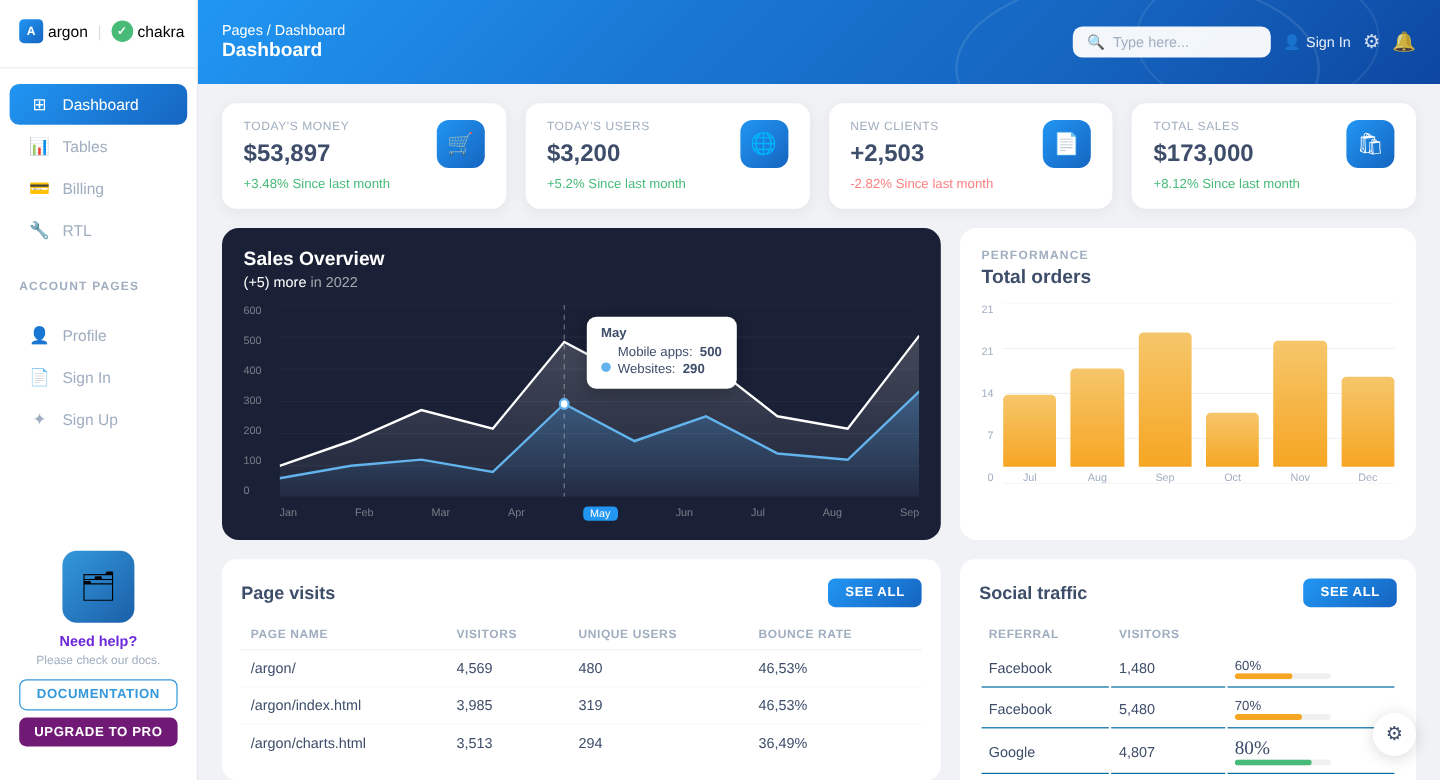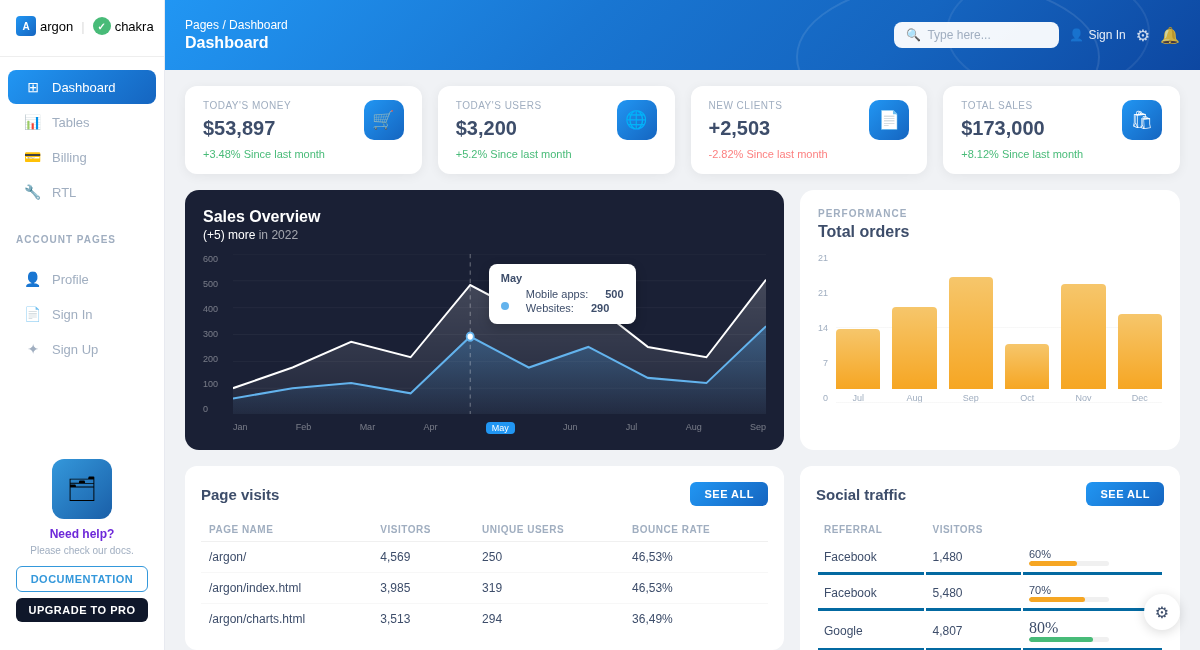--- a/index.html
+++ b/index.html
@@ -16,21 +16,21 @@
     .sidebar-item.active { background: linear-gradient(135deg, #2196f3, #1565c0); color: white; }
     .sidebar-item .icon { width: 18px; text-align: center; font-size: 14px; }
 
     .sidebar-section-label { padding: 12px 16px 4px; font-size: 10px; font-weight: 700; color: #a0aec0; letter-spacing: 1px; text-transform: uppercase; }
 
     .sidebar-help { margin-top: auto; padding: 12px 16px; text-align: center; }
     .help-icon-wrap { width: 60px; height: 60px; background: linear-gradient(135deg, #3498db, #1a5fa8); border-radius: 12px; margin: 0 auto 8px; display: flex; align-items: center; justify-content: center; font-size: 24px; }
     .help-title { font-weight: 700; color: #6d28d9; font-size: 12px; margin-bottom: 4px; }
     .help-subtitle { color: #a0aec0; font-size: 10px; margin-bottom: 10px; }
     .btn-docs { background: white; border: 1px solid #3498db; color: #3498db; padding: 6px 12px; border-radius: 6px; font-size: 11px; font-weight: 700; cursor: pointer; width: 100%; margin-bottom: 6px; letter-spacing: 0.5px; }
-    .btn-upgrade { background: #0f172a; color: white; border: none; padding: 6px 12px; border-radius: 6px; font-size: 11px; font-weight: 700; cursor: pointer; width: 100%; letter-spacing: 0.5px; }
+    .btn-upgrade { background: #701a75; color: white; border: none; padding: 6px 12px; border-radius: 6px; font-size: 11px; font-weight: 700; cursor: pointer; width: 100%; letter-spacing: 0.5px; }
 
     
     #main { flex: 1; display: flex; flex-direction: column; overflow: hidden; }
 
     
     #topbar { background: linear-gradient(135deg, #2196f3 0%, #1976d2 40%, #1565c0 70%, #0d47a1 100%); padding: 10px 20px; display: flex; align-items: center; justify-content: space-between; flex-shrink: 0; position: relative; overflow: hidden; min-height: 70px; }
     #topbar::before { content: ''; position: absolute; top: -20px; right: 100px; width: 300px; height: 150px; border: 2px solid rgba(255,255,255,0.1); border-radius: 50%; }
     #topbar::after { content: ''; position: absolute; top: -30px; right: 50px; width: 200px; height: 120px; border: 2px solid rgba(255,255,255,0.08); border-radius: 50%; }
     .breadcrumb { color: rgba(255,255,255,0.8); font-size: 12px; }
     .breadcrumb span { color: white; }
@@ -65,21 +65,21 @@
     .chart-subtitle span { color: white; }
     .chart-area { position: relative; height: 180px; }
     .chart-y-labels { position: absolute; left: 0; top: 0; bottom: 20px; display: flex; flex-direction: column; justify-content: space-between; font-size: 9px; color: rgba(255,255,255,0.4); width: 25px; }
     .chart-content { position: absolute; left: 30px; right: 0; top: 0; bottom: 20px; }
     .chart-x-labels { position: absolute; left: 30px; right: 0; bottom: 0; display: flex; justify-content: space-between; font-size: 9px; color: rgba(255,255,255,0.4); }
     svg.line-chart { width: 100%; height: 100%; }
 
     
     .chart-tooltip { position: absolute; left: 48%; top: 10px; background: white; border-radius: 8px; padding: 8px 12px; color: #3d4d6a; font-size: 11px; box-shadow: 0 4px 12px rgba(0,0,0,0.2); min-width: 120px; }
     .chart-tooltip .tt-title { font-weight: 700; margin-bottom: 4px; }
-    .tt-row { display: flex; gap: 17px; margin: 2px 0; }
+    .tt-row { display: flex; gap: 6px; margin: 2px 0; }
     .tt-dot { width: 8px; height: 8px; border-radius: 50%; }
 
     
     .table-card { background: white; border-radius: 12px; padding: 16px; flex: 1; overflow: hidden; }
     .table-header { display: flex; justify-content: space-between; align-items: center; margin-bottom: 12px; }
     .table-title { font-size: 15px; font-weight: 700; color: #3d4d6a; }
     .see-all-btn { background: linear-gradient(135deg, #2196f3, #1565c0); color: white; border: none; padding: 6px 14px; border-radius: 6px; font-size: 11px; font-weight: 700; cursor: pointer; letter-spacing: 0.5px; }
     .data-table { width: 100%; border-collapse: collapse; }
     .data-table th { font-size: 10px; font-weight: 700; color: #a0aec0; text-transform: uppercase; letter-spacing: 0.5px; padding: 6px 8px; text-align: left; border-bottom: 1px solid #f0f0f0; }
     .data-table td { padding: 8px 8px; font-size: 12px; color: #3d4d6a; border-bottom: 1px solid #f7f7f7; }
@@ -99,21 +99,21 @@
     .bar-item { flex: 1; display: flex; flex-direction: column; align-items: center; gap: 4px; height: 100%; justify-content: flex-end; }
     .bar { width: 100%; border-radius: 4px 4px 0 0; background: linear-gradient(to top, #f6a623, #f6c66b); position: relative; z-index: 1; }
     .bar-x-label { font-size: 9px; color: #a0aec0; }
 
     
     .social-card { background: white; border-radius: 12px; padding: 16px; flex: 1; }
     .social-header { display: flex; justify-content: space-between; align-items: center; margin-bottom: 12px; }
     .social-title { font-size: 15px; font-weight: 700; color: #3d4d6a; }
     .social-table { width: 100%; }
     .social-table th { font-size: 10px; font-weight: 700; color: #a0aec0; text-transform: uppercase; letter-spacing: 0.5px; padding: 4px 6px; text-align: left; }
-    .social-table td { padding: 6px 6px; font-size: 12px; color: #3d4d6a; border-bottom: 3px solid #0369a1; vertical-align: middle; }
+    .social-table td { padding: 6px 6px; font-size: 12px; color: #3d4d6a; border-bottom: 1px solid #0369a1; vertical-align: middle; }
     .social-table tr:last-child td { border-bottom: none; }
     .progress-bar-wrap { background: #f0f0f0; border-radius: 4px; height: 5px; width: 80px; overflow: hidden; }
     .progress-bar-fill { height: 100%; border-radius: 4px; }
 
     
     .settings-fab { position: fixed; bottom: 20px; right: 20px; width: 36px; height: 36px; background: white; border-radius: 50%; display: flex; align-items: center; justify-content: center; box-shadow: 0 2px 12px rgba(0,0,0,0.15); cursor: pointer; color: #3d4d6a; font-size: 16px; }
 
     .argon-logo { display: flex; align-items: center; gap: 4px; }
     .argon-icon { width: 20px; height: 20px; background: linear-gradient(135deg, #2196f3, #1565c0); border-radius: 4px; display: flex; align-items: center; justify-content: center; color: white; font-size: 10px; font-weight: 700; }
   </style>
@@ -328,21 +328,21 @@
               <th>PAGE NAME</th>
               <th>VISITORS</th>
               <th>UNIQUE USERS</th>
               <th>BOUNCE RATE</th>
             </tr>
           </thead>
           <tbody id="page-visits-body">
           <tr>
     <td>/argon/</td>
     <td>4,569</td>
-    <td>250</td>
+    <td>480</td>
     <td>46,53%</td>
   </tr>
               <tr>
     <td>/argon/index.html</td>
     <td>3,985</td>
     <td>319</td>
     <td>46,53%</td>
   </tr>
               <tr>
     <td>/argon/charts.html</td>

